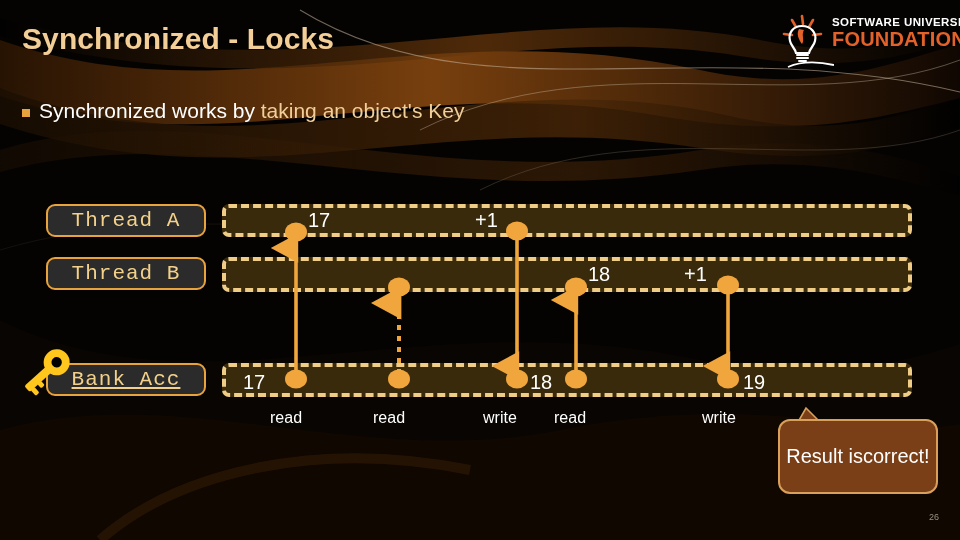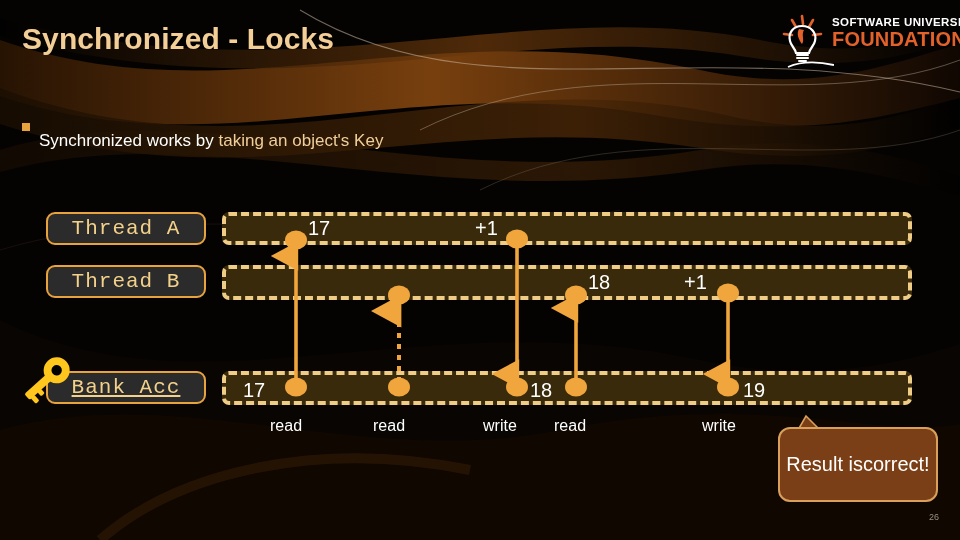--- a/index.html
+++ b/index.html
@@ -26,37 +26,37 @@
   }
   .bullet-row{
     position:absolute;left:22px;top:99px;
     display:flex;align-items:center;gap:9px;
     white-space:nowrap;
   }
   .bullet-mark{
     width:8px;height:8px;background:#e8a33d;display:inline-block;
     margin-top:3px;
   }
-  .bullet-text{font-size:17px;color:#ffffff;margin-top:32px;}
+  .bullet-text{font-size:21px;color:#ffffff;}
   .bullet-text .hl{color:#f0cf9a;}
 
   
   .logo{position:absolute;left:772px;top:10px;width:180px;height:60px;}
   .logo-text{position:absolute;left:60px;top:6px;}
   .logo-line1{
     font-size:11.5px;font-weight:bold;color:#ffffff;letter-spacing:.4px;
     white-space:nowrap;
   }
   .logo-line2{
     font-size:20px;font-weight:bold;color:#e2622a;letter-spacing:.2px;
     line-height:1;white-space:nowrap;margin-top:1px;
   }
 
   
-  .diagram{position:absolute;left:0;top:12px;width:960px;height:412px;}
+  .diagram{position:absolute;left:0;top:4px;width:960px;height:412px;}
 
   .row-label{
     position:absolute;
     background:#2b2b2b;
     border:2px solid #e8a33d;
     border-radius:9px;
     color:#f3d18a;
     font-family:"Liberation Mono", monospace;
     font-size:21px;
     display:flex;align-items:center;justify-content:center;

